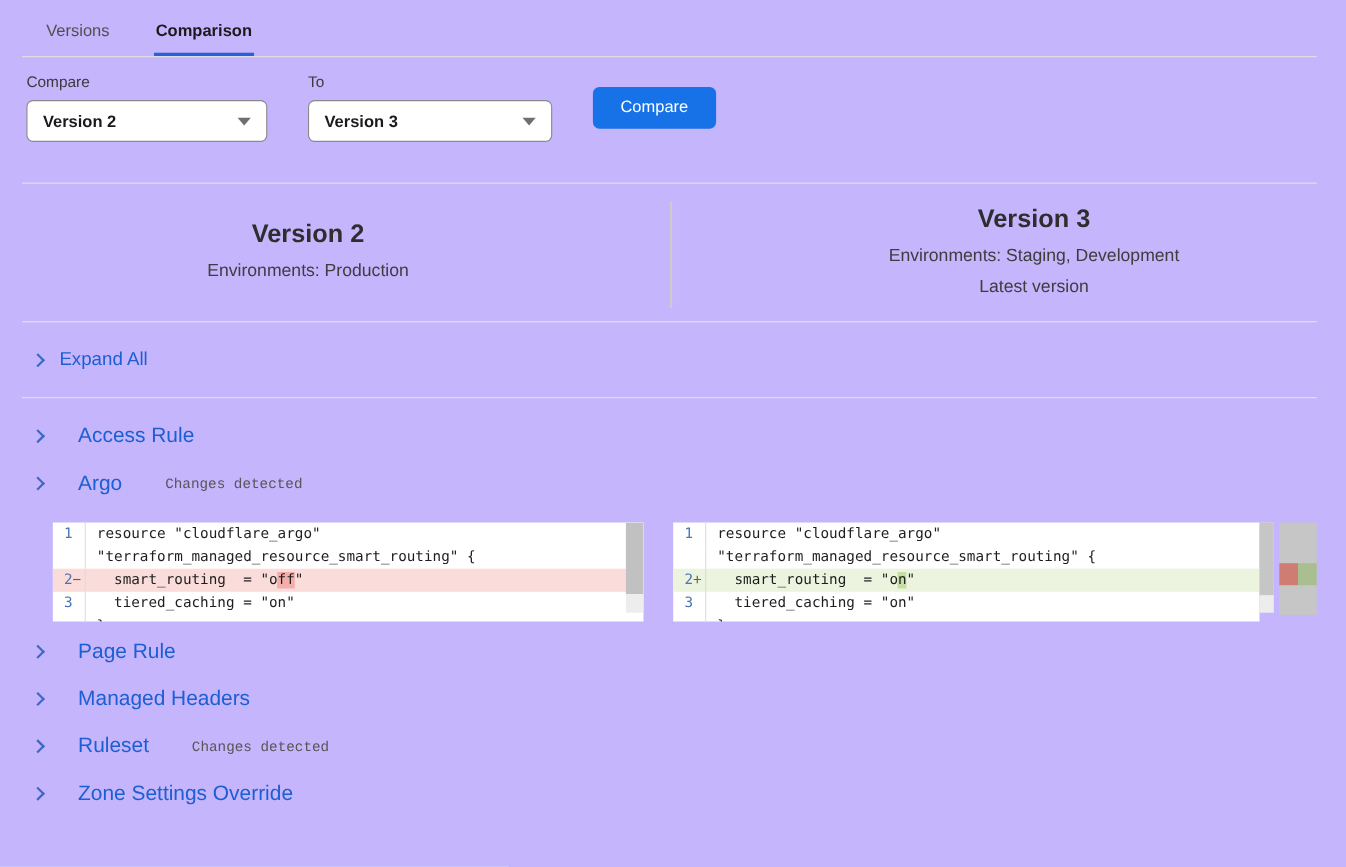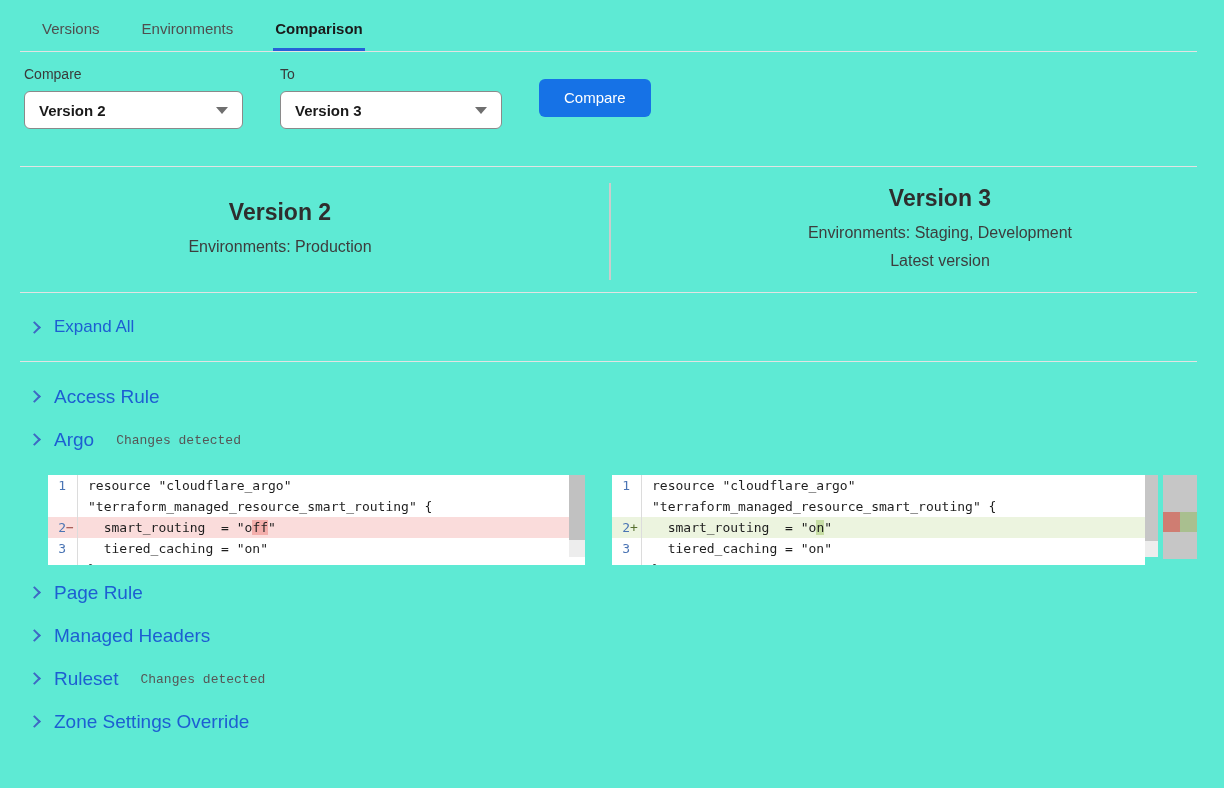--- a/index.html
+++ b/index.html
@@ -2,21 +2,21 @@
 <html><head>
 <meta charset="utf-8">
 <style>
   * { margin:0; padding:0; box-sizing:border-box; }
   html,body { background:#fff; }
   body {
     width:1224px; height:788px;
     font-family:"Liberation Sans", sans-serif;
     color:#1a1a1a; overflow:hidden;
   }
-  .page { position:relative; width:1224px; height:788px; background:#5eead4; }
+  .page { position:relative; width:1224px; height:788px; background:#c4b5fd; }
 
   
   .tabbar {
     display:flex; gap:38px; margin:0 27px 0 20px; padding-left:20px;
     border-bottom:1px solid #e3e3e3;
   }
   .tab {
     padding:20px 2px 14px; font-size:15px; color:#4f4f4f; cursor:pointer;
   }
   .tab.active { color:#1a1a1a; font-weight:bold; box-shadow:inset 0 -3px 0 #2661d8; }
@@ -53,21 +53,21 @@
 
   
   .expand-row { display:flex; align-items:center; gap:15px; height:68px; padding-left:30px; }
   .chev {
     width:9px; height:9px; border-right:2px solid #3e68c4; border-top:2px solid #3e68c4;
     transform:rotate(45deg); flex:none; cursor:pointer;
   }
   .expand-label { font-size:17px; color:#1d5ed2; cursor:pointer; }
 
   .sections { padding-top:13px; }
-  .section-row { display:flex; align-items:center; gap:15px; height:43px; padding-left:30px; }
+  .section-row { display:flex; align-items:center; gap:32px; height:43px; padding-left:30px; }
   .section-label { font-size:19px; color:#1d5ed2; cursor:pointer; }
   .section-badge { font-size:13px; color:#565656; margin-left:7px; padding-top:2px;font-family:Liberation Mono, monospace; }
 
   
   .diff { display:flex; gap:27px; margin:14px 0 6px 48px; }
   .diff-left { width:537px; }
   .diff-right { width:585px; display:flex; align-items:flex-start; }
   .code-block {
     position:relative; overflow:hidden; height:90px; background:#fff;
     font-family:"DejaVu Sans Mono", monospace; font-size:13px; line-height:21px; color:#1e1e1e;
@@ -97,21 +97,20 @@
   .mm-red { flex:1; background:#cf7d72; }
   .mm-green { flex:1; background:#a9bf8f; }
 </style>
 </head>
 <body>
 
 <div class="page">
 
   <div class="tabbar">
     <div class="tab">Versions</div>
-    <div class="tab">Environments</div>
     <div class="tab active">Comparison</div>
   </div>
 
   <div class="filters">
     <div class="field">
       <label>Compare</label>
       <div class="select w1">
         <span>Version 2</span>
         <span class="caret"></span>
       </div>

